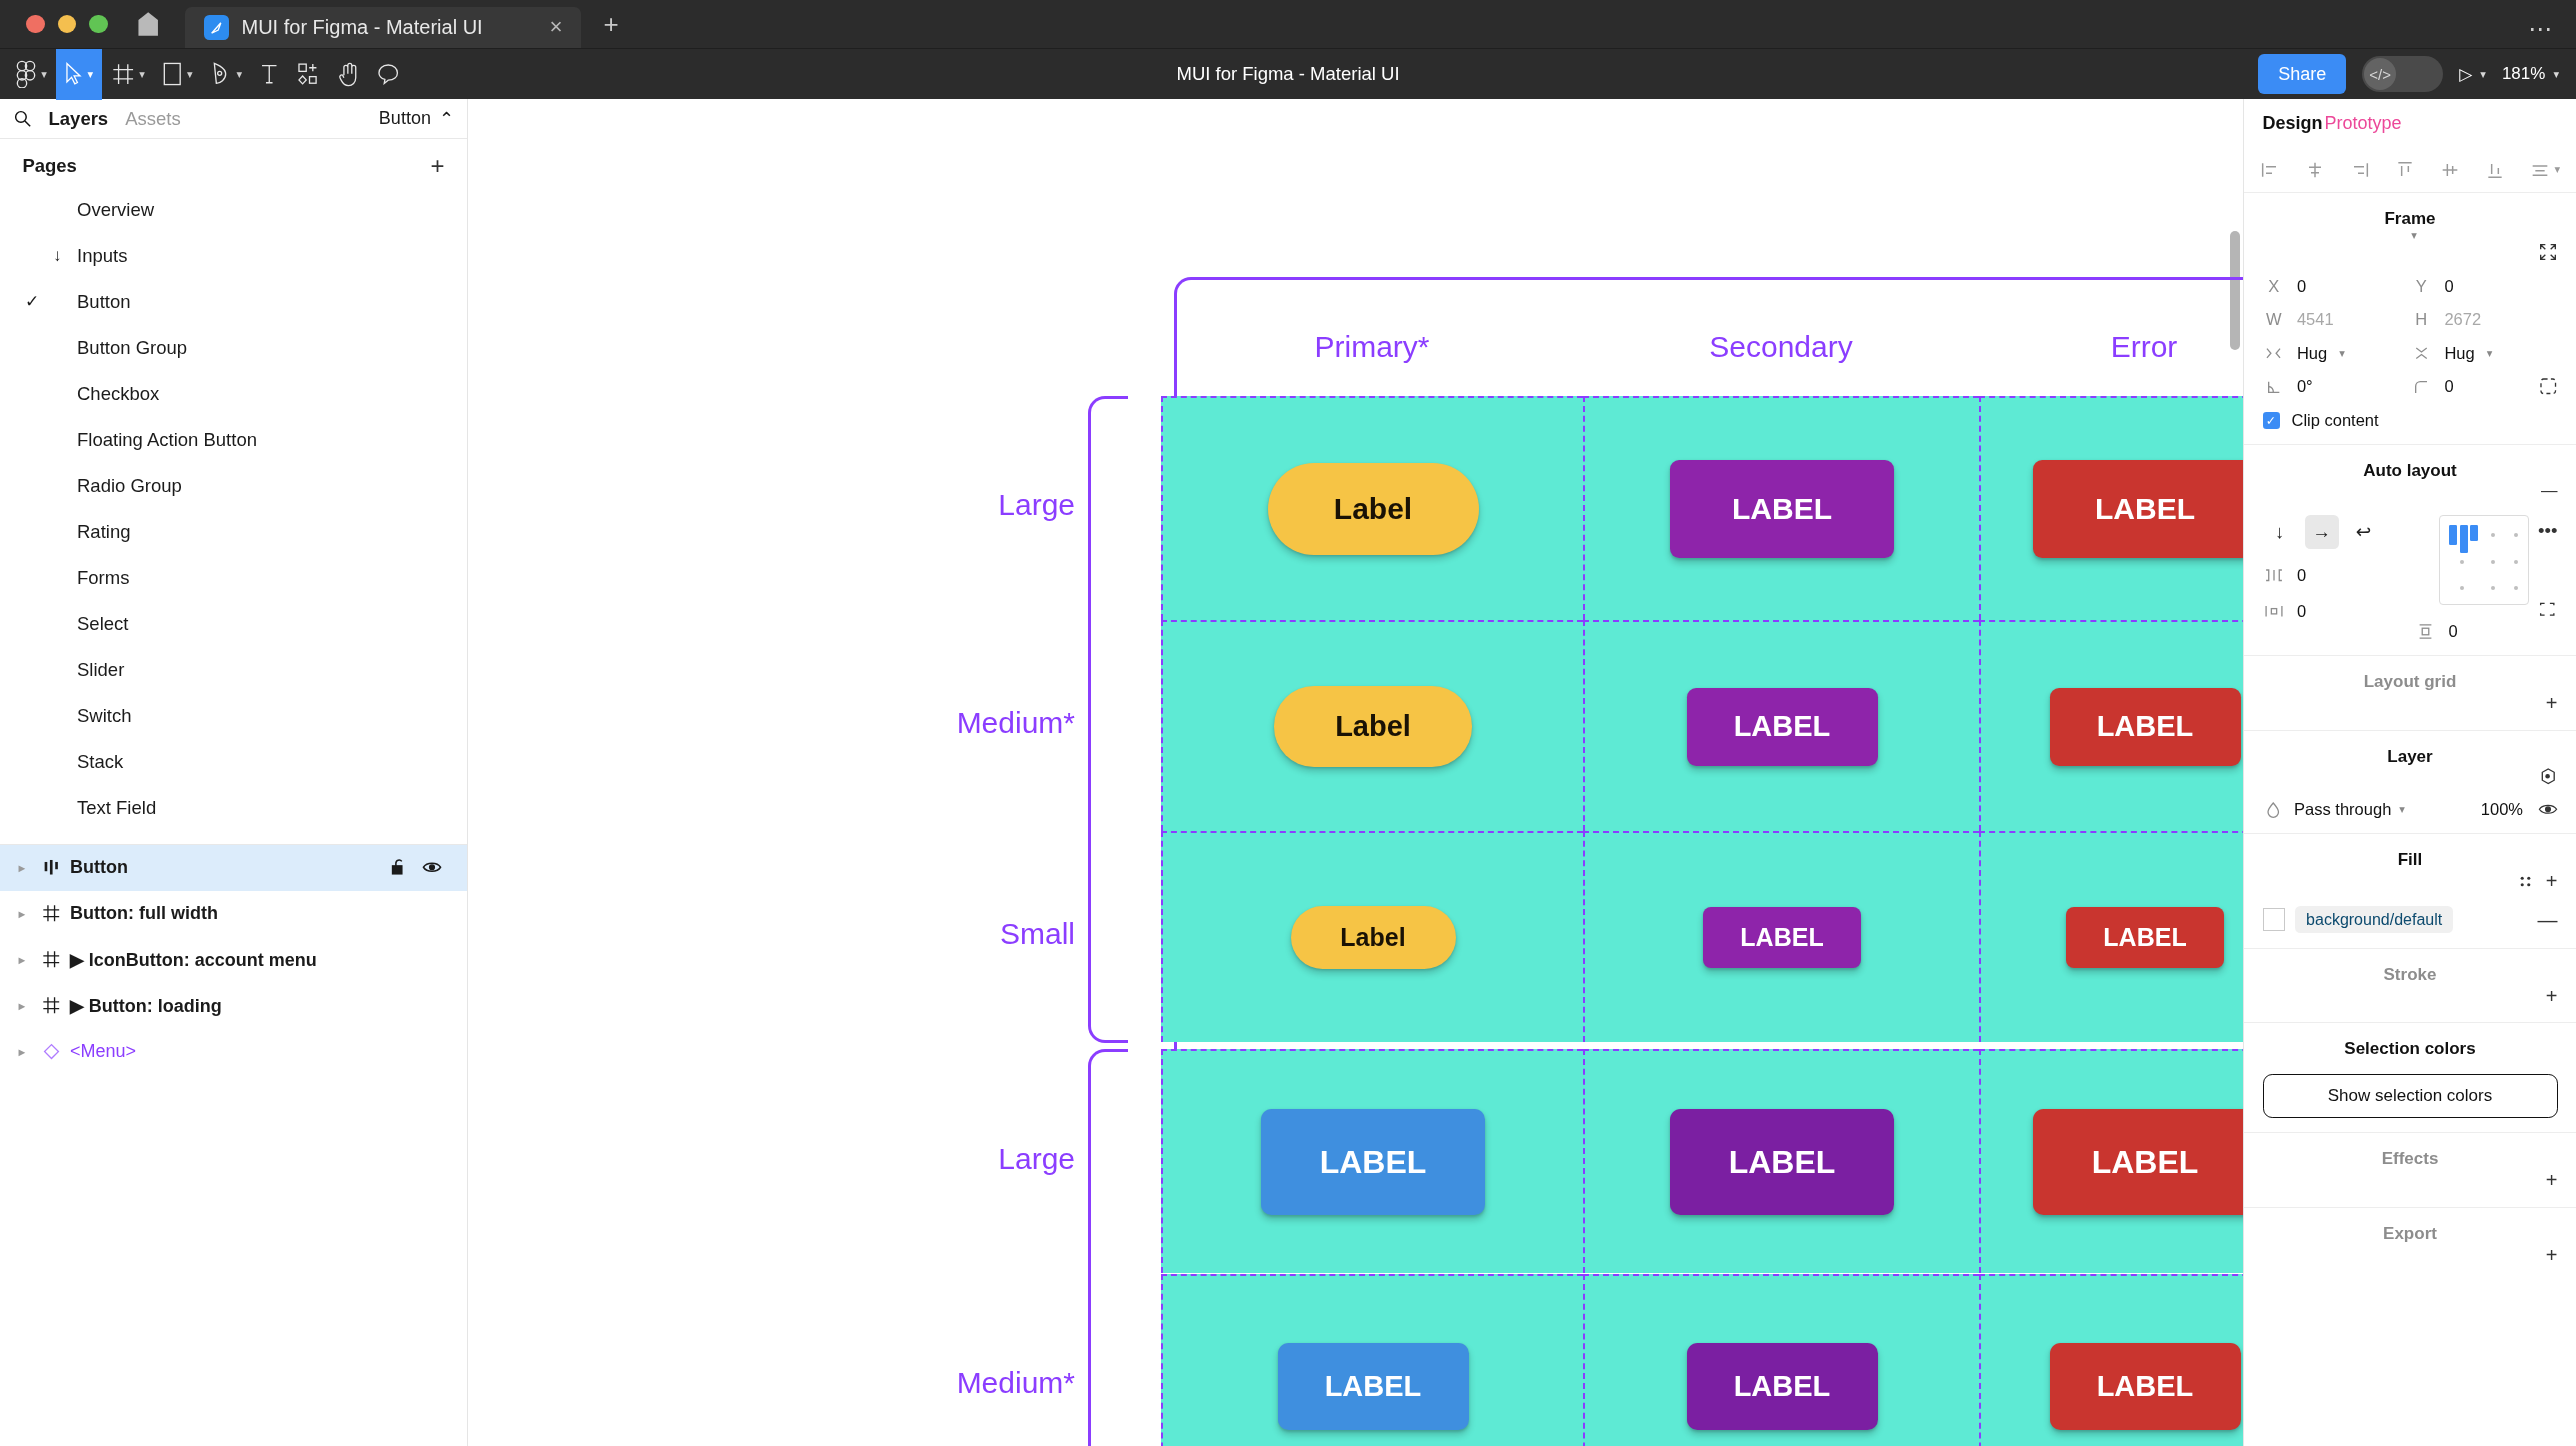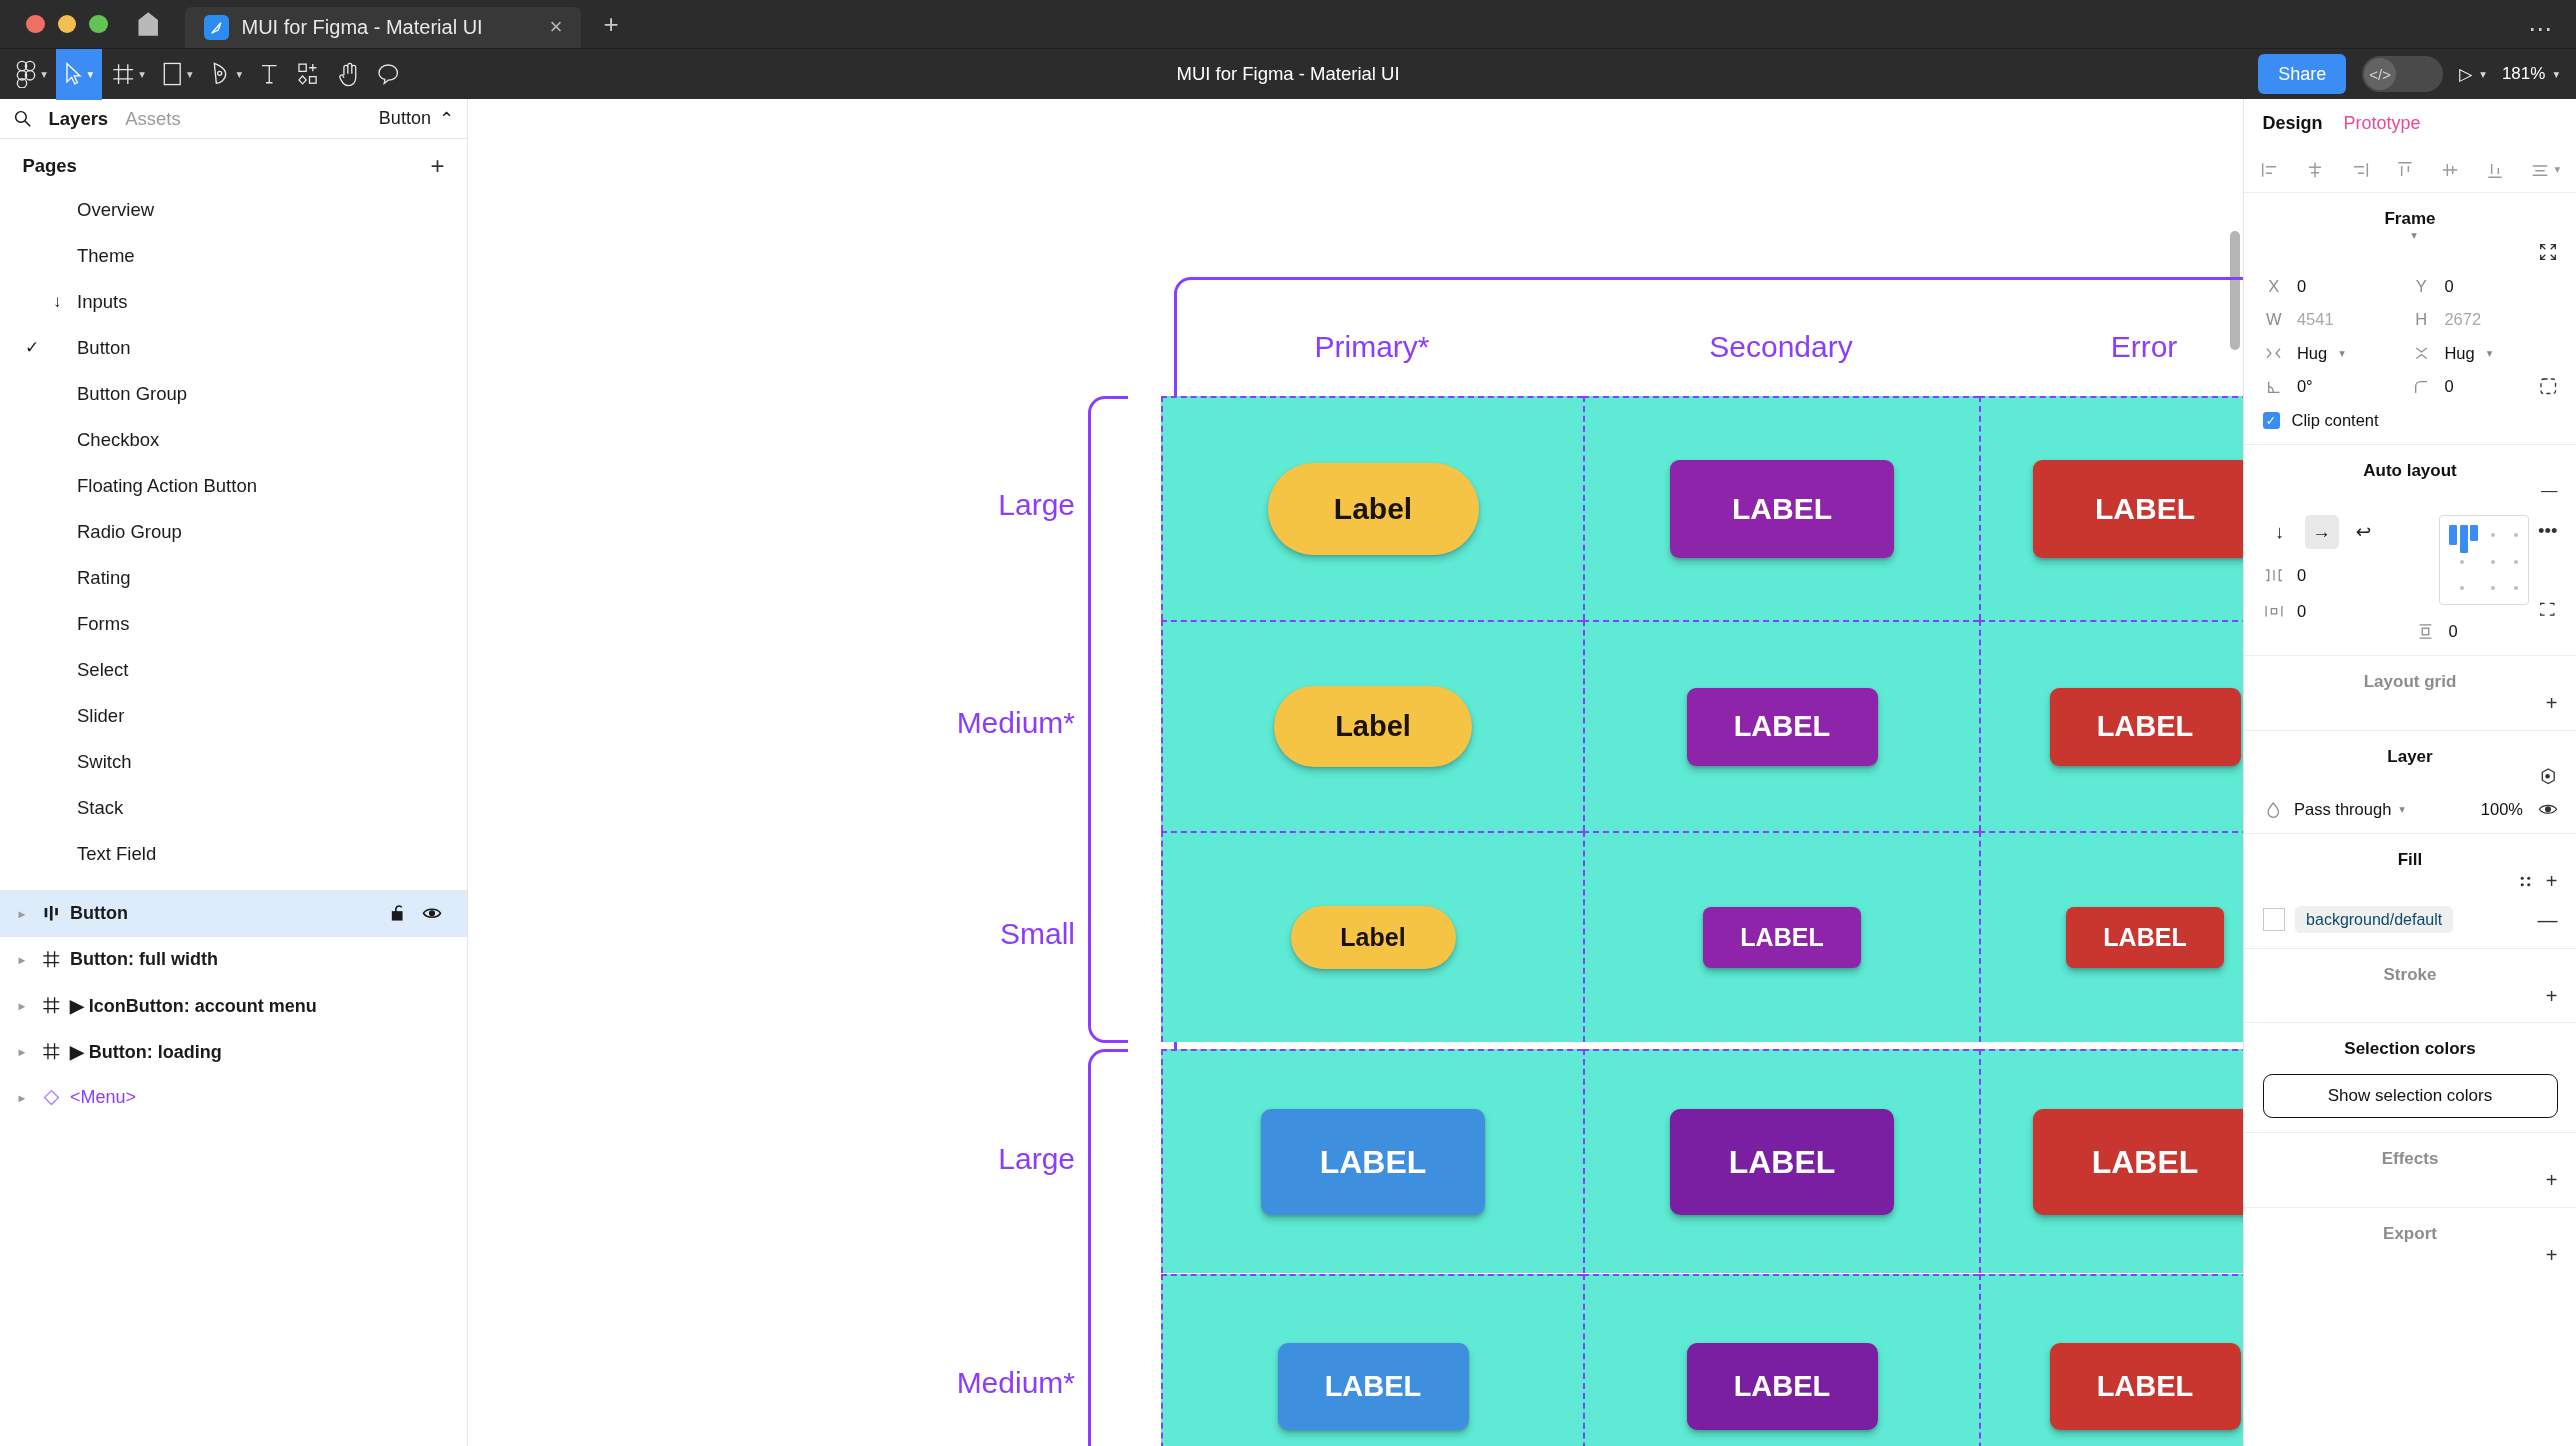--- a/index.html
+++ b/index.html
@@ -147,21 +147,21 @@
     font-weight: bold; white-space: nowrap;
     box-shadow: 0 4.6px 7.3px rgba(0,0,0,0.20), 0 1.3px 2.6px rgba(0,0,0,0.14);
     font-family: "Liberation Sans", sans-serif;
   }
 
   
   #right {
     width: 333px; flex: 0 0 333px; background: #ffffff; border-left: 0.7px solid #e5e5e5;
     display: flex; flex-direction: column; font-size: 16.5px; color: #1b1b1b;
   }
-  #rp-tabs { height: 48px; display: flex; align-items: center; padding: 0 18.5px; gap: 21px; }
+  #rp-tabs { height: 48px; display: flex; align-items: center; padding: 0 18.5px; gap: 2px; }
   .rp-tab { font-size: 18px; color: #ec4899; cursor: pointer; }
   .rp-tab.active { color: #111; font-weight: bold; }
   #align-row {
     height: 46px; display: flex; align-items: center; justify-content: space-between;
     padding: 0 16px; border-bottom: 0.7px solid #ededed;
   }
   .sec { padding: 16px 18.5px 14.5px 18.5px; border-bottom: 0.7px solid #ededed; }
   .sec-head { display: flex; align-items: center; flex-direction: column; }
   .sec-title { font-size: 17px; font-weight: bold; color: #111; }
   .sec-title.muted { color: #8d8d8d; font-weight: bold; }
@@ -326,23 +326,20 @@
 
     <div id="pages-head">
       <span class="pages-title">Pages</span>
       <span class="pages-plus">+</span>
     </div>
     <div id="page-list">
         <div class="page-item">
           <span>Overview</span>
         </div>
         <div class="page-item">
-          <span>Theme</span>
-        </div>
-        <div class="page-item">
           <span class="pi-arrow">↓</span>
           <span>Inputs</span>
         </div>
         <div class="page-item">
           <span class="pi-check">✓</span>
           <span>Button</span>
         </div>
         <div class="page-item">
           <span>Button Group</span>
         </div>

